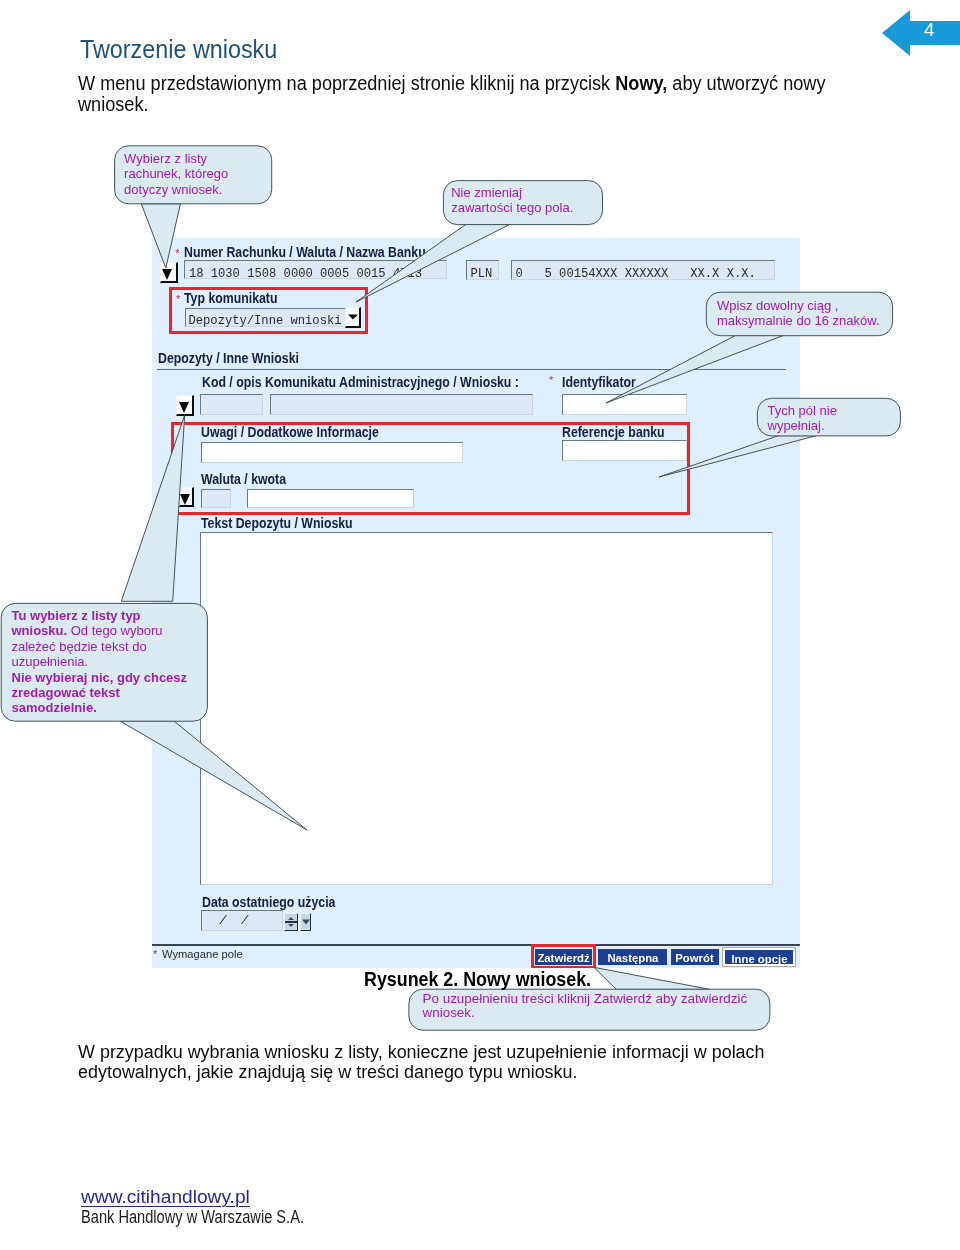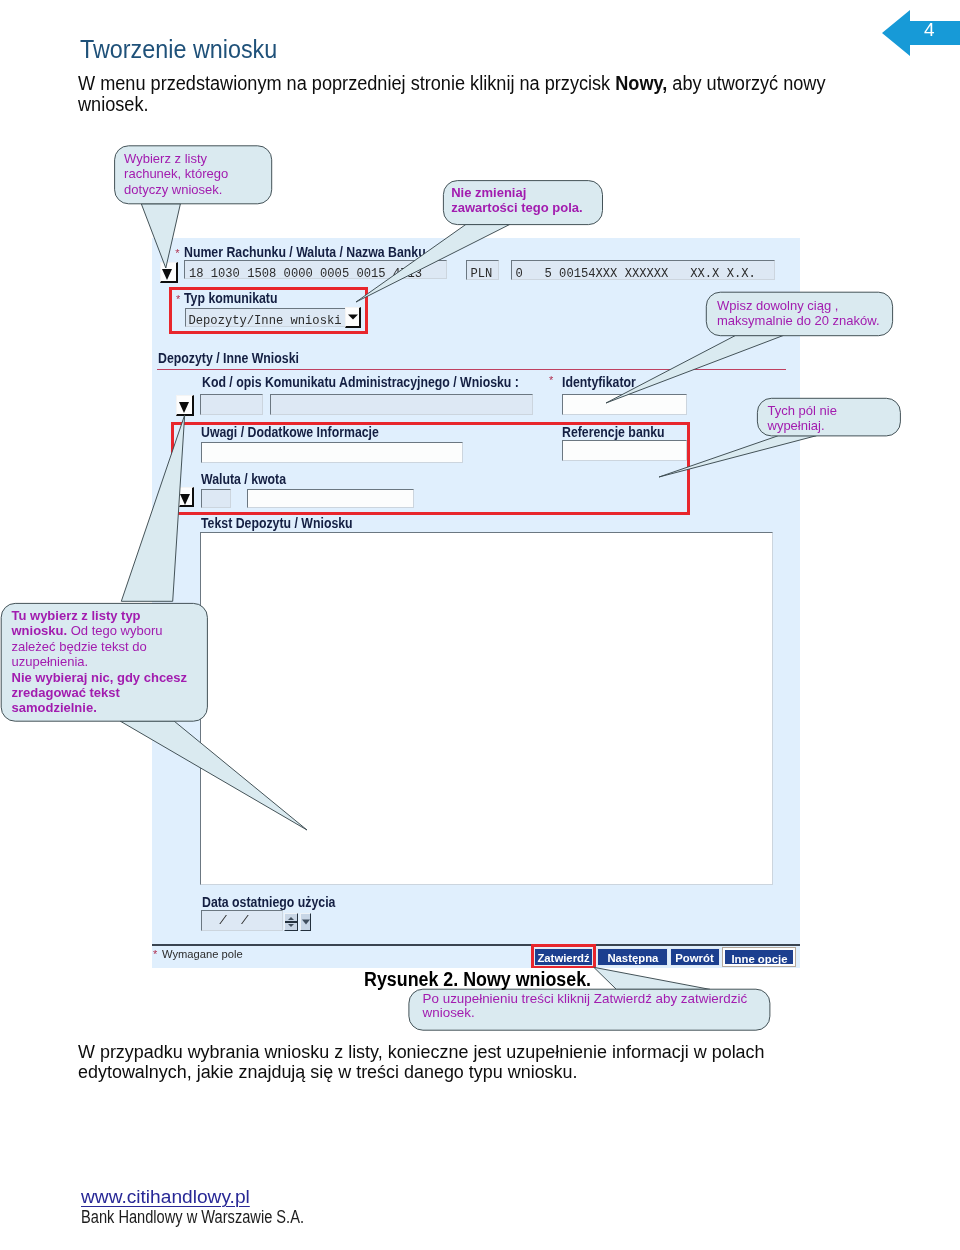--- a/index.html
+++ b/index.html
@@ -50,21 +50,21 @@
   .spin:after{bottom:3px;border-top:3.2px solid #404e5e;}
   .spin .divider{position:absolute;left:0;right:0;top:46%;height:1.6px;background:#23303d;}
   .spin2{position:absolute;background:#c8d6e6;border-right:1.6px solid #23303d;border-bottom:1.6px solid #23303d;
          border-top:1px solid #eef3f8;border-left:1px solid #eef3f8;box-sizing:border-box;}
   .spin2:after{content:"";position:absolute;left:50%;top:50%;transform:translate(-50%,-50%);
     border-left:4.5px solid transparent;border-right:4.5px solid transparent;border-top:5px solid #404e5e;}
 
   
   .callout-txt{position:absolute;color:#a21caf;font-size:13px;line-height:15.4px;white-space:pre-line;}
   .callout-txt b{font-weight:bold;}
-  .callout-txt.b{font-weight:bold;}
+  .callout-txt.b{font-weight:normal;}
   .callout-txt.sm{font-size:13.4px;line-height:14.5px;}
 
   
   #caption{left:364.3px;top:968.4px;font-size:19.5px;font-weight:bold;color:#000;white-space:nowrap;
            transform:scaleX(0.915);transform-origin:left top;}
   #body-text{left:77.5px;top:1041.5px;width:800px;font-size:18.8px;color:#0d0d0d;line-height:20.4px;
              transform:scaleX(0.955);transform-origin:left top;}
 
   
   #footer-url{left:81.4px;top:1185.9px;font-size:18.3px;font-weight:normal;color:#282896;
@@ -181,21 +181,21 @@
       <rect x="408.9" y="989.2" width="361" height="41" rx="14" ry="14"></rect>
     </g>
   </svg>
 
   <div class="callout-txt" style="left:124.1px;top:150.7px;"><span>Wybierz z listy
 rachunek, którego
 dotyczy wniosek.</span></div>
   <div class="callout-txt b" style="left:451.2px;top:184.7px;"><span>Nie zmieniaj
 zawartości tego pola.</span></div>
   <div class="callout-txt" style="left:717px;top:297.5px;"><span>Wpisz dowolny ciąg ,
-maksymalnie do 20 znaków.</span></div>
+maksymalnie do 16 znaków.</span></div>
   <div class="callout-txt" style="left:767.5px;top:403px;"><span>Tych pól nie
 wypełniaj.</span></div>
   <div class="callout-txt sm" style="left:422.6px;top:991.9px;"><span>Po uzupełnieniu treści kliknij Zatwierdź aby zatwierdzić
 wniosek.</span></div>
   <div class="callout-txt" style="left:11.5px;top:608px;"><b>Tu wybierz z listy typ
 wniosku.</b><span> Od tego wyboru
 zależeć będzie tekst do
 uzupełnienia.
 </span><b>Nie wybieraj nic, gdy chcesz
 zredagować tekst

